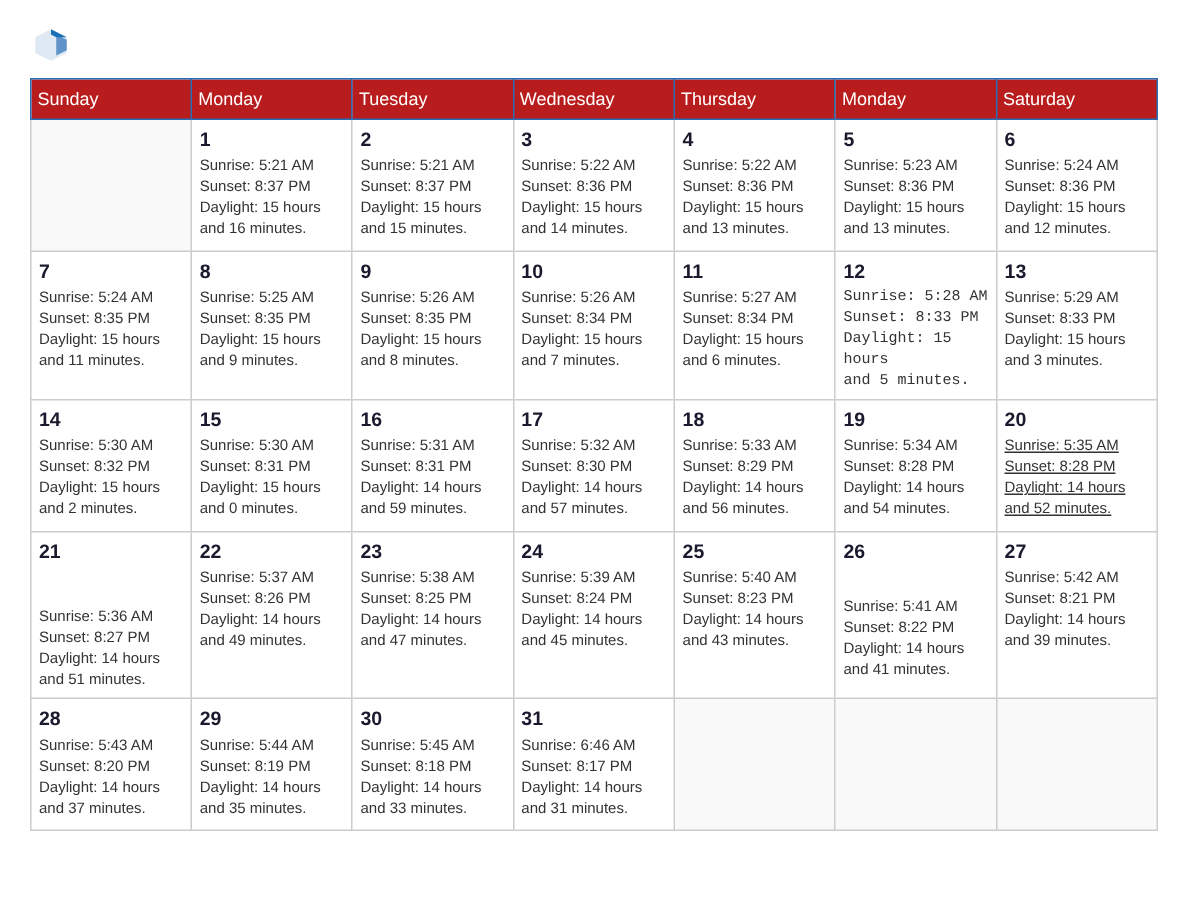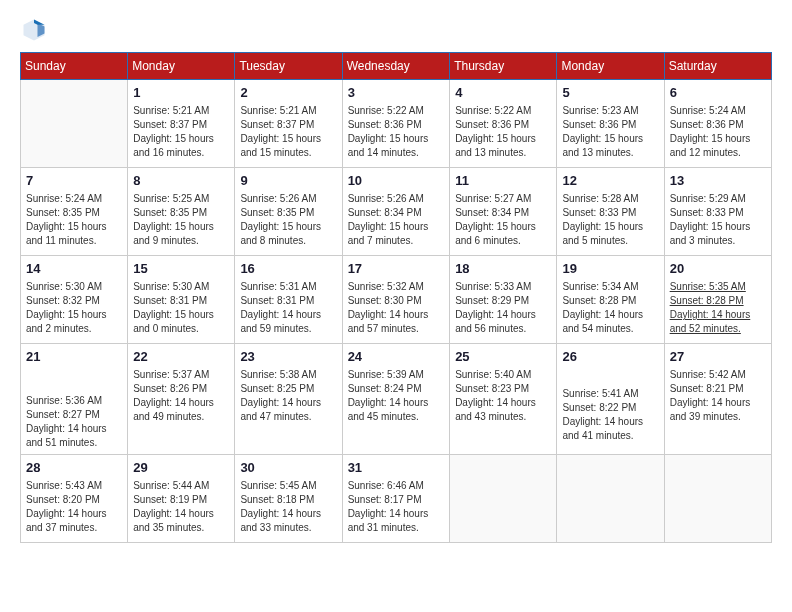--- a/index.html
+++ b/index.html
@@ -196,21 +196,21 @@
         </td>
         <td>
           <div class="day-number">11</div>
           <div class="day-info" style="white-space: pre-line;">Sunrise: 5:27 AM
 Sunset: 8:34 PM
 Daylight: 15 hours
 and 6 minutes.</div>
         </td>
         <td>
           <div class="day-number">12</div>
-          <div class="day-info" style="white-space: pre-line;">Sunrise: 5:28 AM
+          <div class="day-info" style="white-space: pre-line; font-family: Liberation Mono, monospace;">Sunrise: 5:28 AM
 Sunset: 8:33 PM
 Daylight: 15 hours
 and 5 minutes.</div>
         </td>
         <td>
           <div class="day-number">13</div>
           <div class="day-info" style="white-space: pre-line;">Sunrise: 5:29 AM
 Sunset: 8:33 PM
 Daylight: 15 hours
 and 3 minutes.</div>

